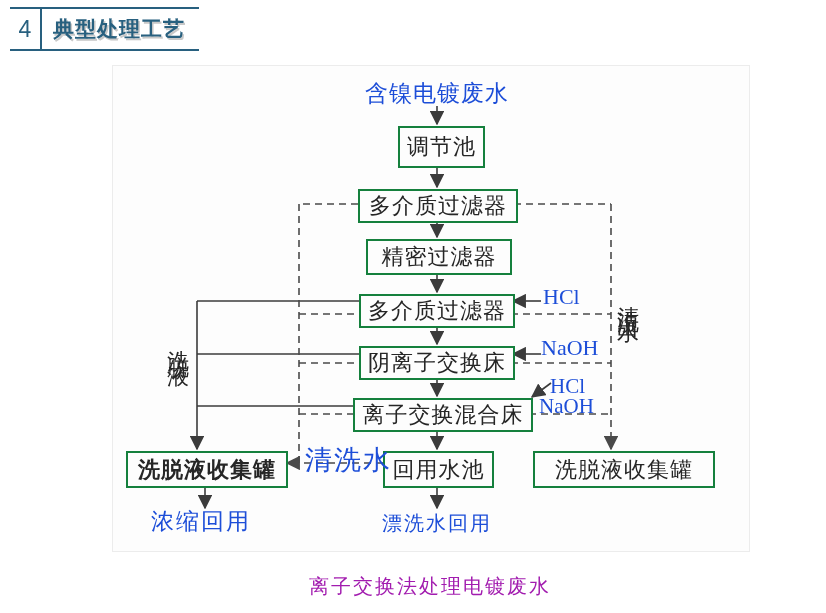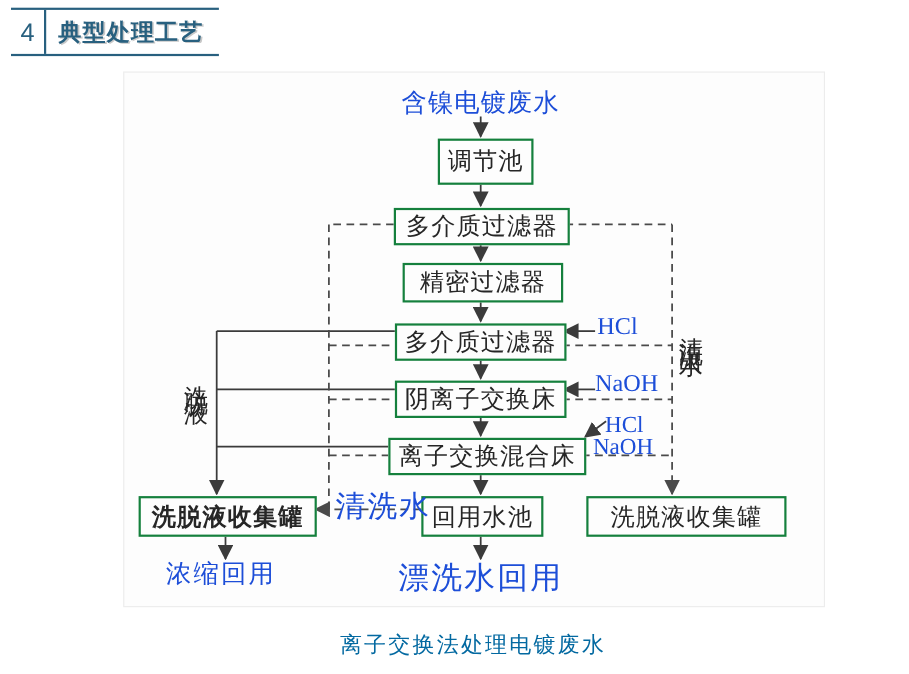--- a/index.html
+++ b/index.html
@@ -36,30 +36,30 @@
   #b8{left:420px;top:385px;width:178px;height:33px;}
 
   .txt{position:absolute;line-height:1;color:#1d4ed8;white-space:nowrap;}
   #source-label{left:324px;top:16px;transform:translateX(-50%);font-size:23px;letter-spacing:1px;}
   #hcl-label{left:430px;top:220px;font-size:22px;}
   #naoh-label{left:428px;top:271px;font-size:22px;}
   #hcl2-label{left:437px;top:310px;font-size:21px;}
   #naoh2-label{left:426px;top:330px;font-size:21px;}
   #cleanwater-label{left:192px;top:371px;font-size:27px;letter-spacing:2px;margin-top:10px;}
   #out-left{left:88px;top:444px;transform:translateX(-50%);font-size:23px;letter-spacing:2px;}
-  #out-right{left:324px;top:447px;transform:translateX(-50%);font-size:28px;letter-spacing:2px;}
+  #out-right{left:324px;top:447px;transform:translateX(-50%);font-size:20px;letter-spacing:2px;}
   .vtxt{position:absolute;writing-mode:vertical-rl;text-orientation:upright;
         font-size:22px;line-height:1;color:#262626;}
   #eluate-label{left:54px;top:266px;letter-spacing:7px;}
   #effluent-label{left:504px;top:222px;letter-spacing:5px;}
 
   
   #caption{position:absolute;left:430px;top:573px;transform:translateX(-50%);
            font-family:"Liberation Sans","DejaVu Sans",sans-serif;
-           font-size:20px;color:#0369a1;letter-spacing:2px;white-space:nowrap;}
+           font-size:20px;color:#a21caf;letter-spacing:2px;white-space:nowrap;}
 </style>
 </head>
 <body>
 
 <div id="page">
 
   <div id="sec-header">
     <div id="sec-num">4</div>
     <div id="sec-divider"></div>
     <div id="sec-title">典型处理工艺</div>

